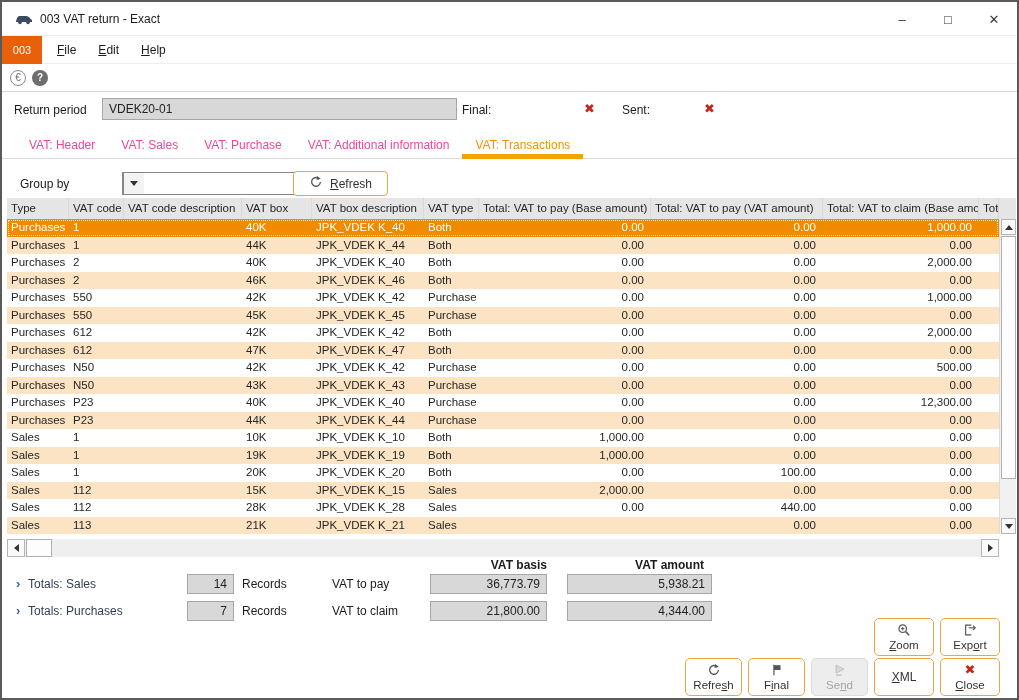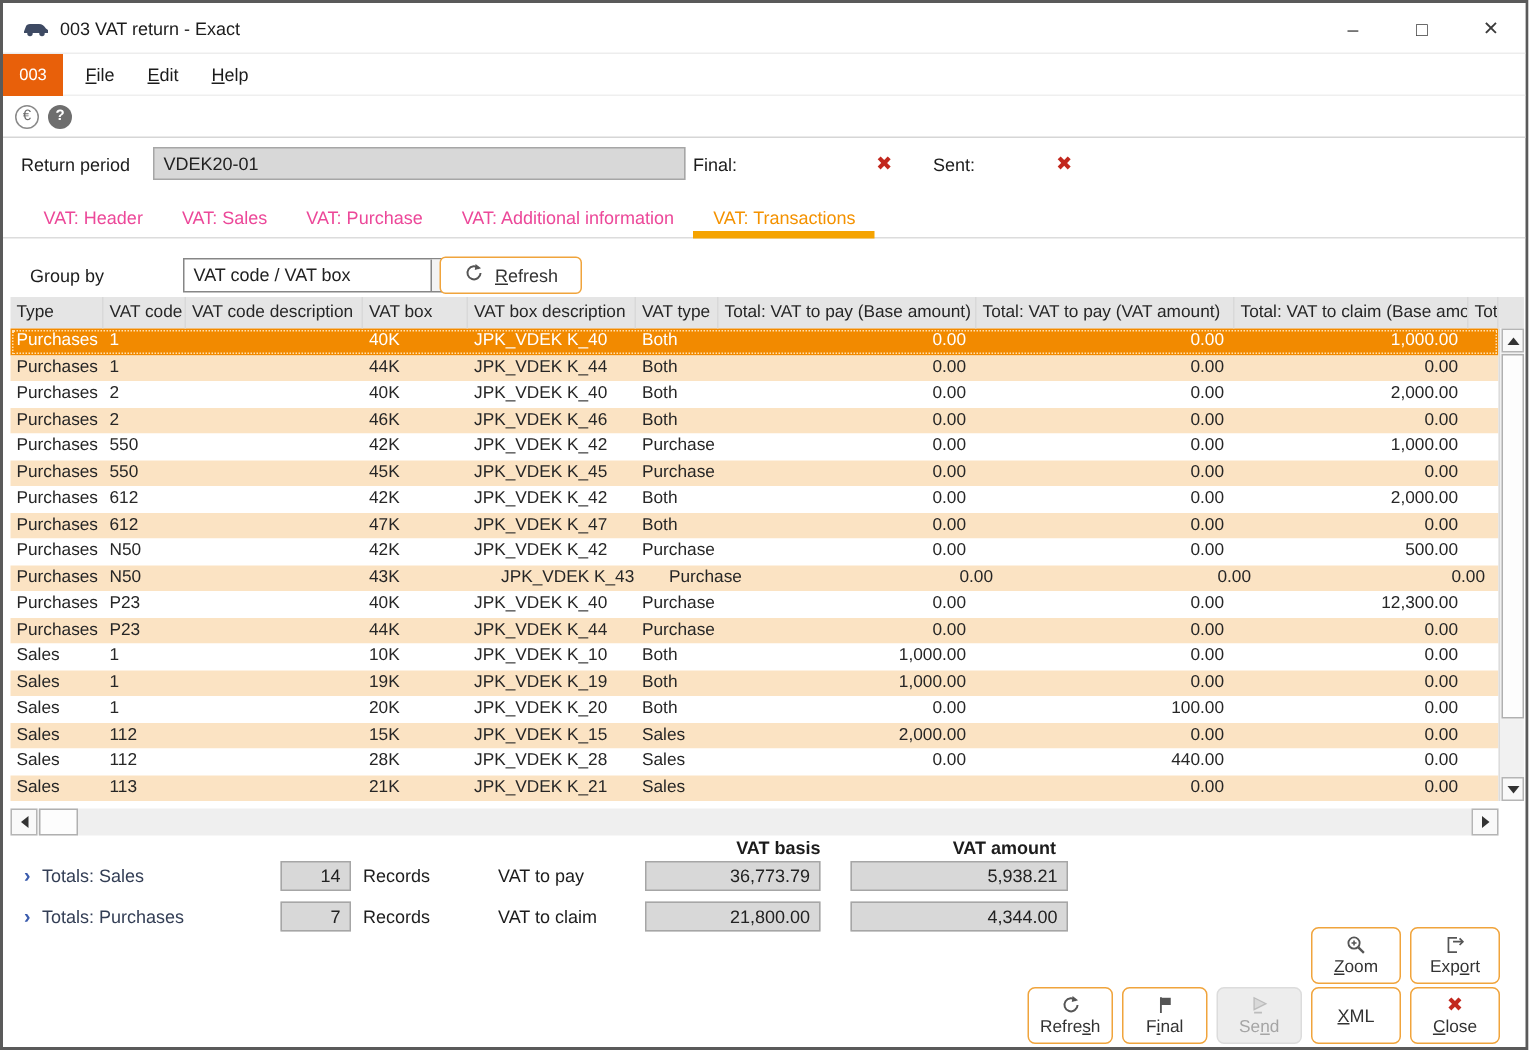--- a/index.html
+++ b/index.html
@@ -174,21 +174,20 @@
   <div class="tabbar">
       <div class="tab">VAT: Header</div>
       <div class="tab">VAT: Sales</div>
       <div class="tab">VAT: Purchase</div>
       <div class="tab">VAT: Additional information</div>
       <div class="tab active">VAT: Transactions</div>
     </div>
 
   <div class="lbl gb-label">Group by</div>
   <div class="dropdown">
-    <div class="dd-value">VAT code / VAT box</div>
     <div class="dd-arrow">
       <span class="tri-down"></span>
     </div>
   </div>
   <div class="refresh-top rbtn">
       <span><svg viewBox="0 0 16 16">
           <path d="M11.8 4.6 A5 5 0 1 0 13 8" fill="none" stroke="#555" stroke-width="1.5"></path>
           <path d="M9.2 1.2 L13.4 4.4 L8.6 5.8 Z" fill="#555"></path>
         </svg></span>
       <span><u>R</u>efresh</span>
@@ -314,21 +313,21 @@
           <div class="td num" style="width: 172px;">0.00</div>
           <div class="td num" style="width: 172px;">0.00</div>
           <div class="td num" style="width: 156px;">500.00</div>
           <div class="td" style="width: 20px;"></div>
         </div>
         <div class="tr alt">
           <div class="td" style="width: 62px;">Purchases</div>
           <div class="td" style="width: 55px;">N50</div>
           <div class="td" style="width: 118px;"></div>
           <div class="td" style="width: 70px;">43K</div>
-          <div class="td" style="width: 112px; margin-left: 18px;">JPK_VDEK K_43</div>
+          <div class="td" style="width: 112px;">JPK_VDEK K_43</div>
           <div class="td" style="width: 55px;">Purchase</div>
           <div class="td num" style="width: 172px;">0.00</div>
           <div class="td num" style="width: 172px;">0.00</div>
           <div class="td num" style="width: 156px;">0.00</div>
           <div class="td" style="width: 20px;"></div>
         </div>
         <div class="tr">
           <div class="td" style="width: 62px;">Purchases</div>
           <div class="td" style="width: 55px;">P23</div>
           <div class="td" style="width: 118px;"></div>

